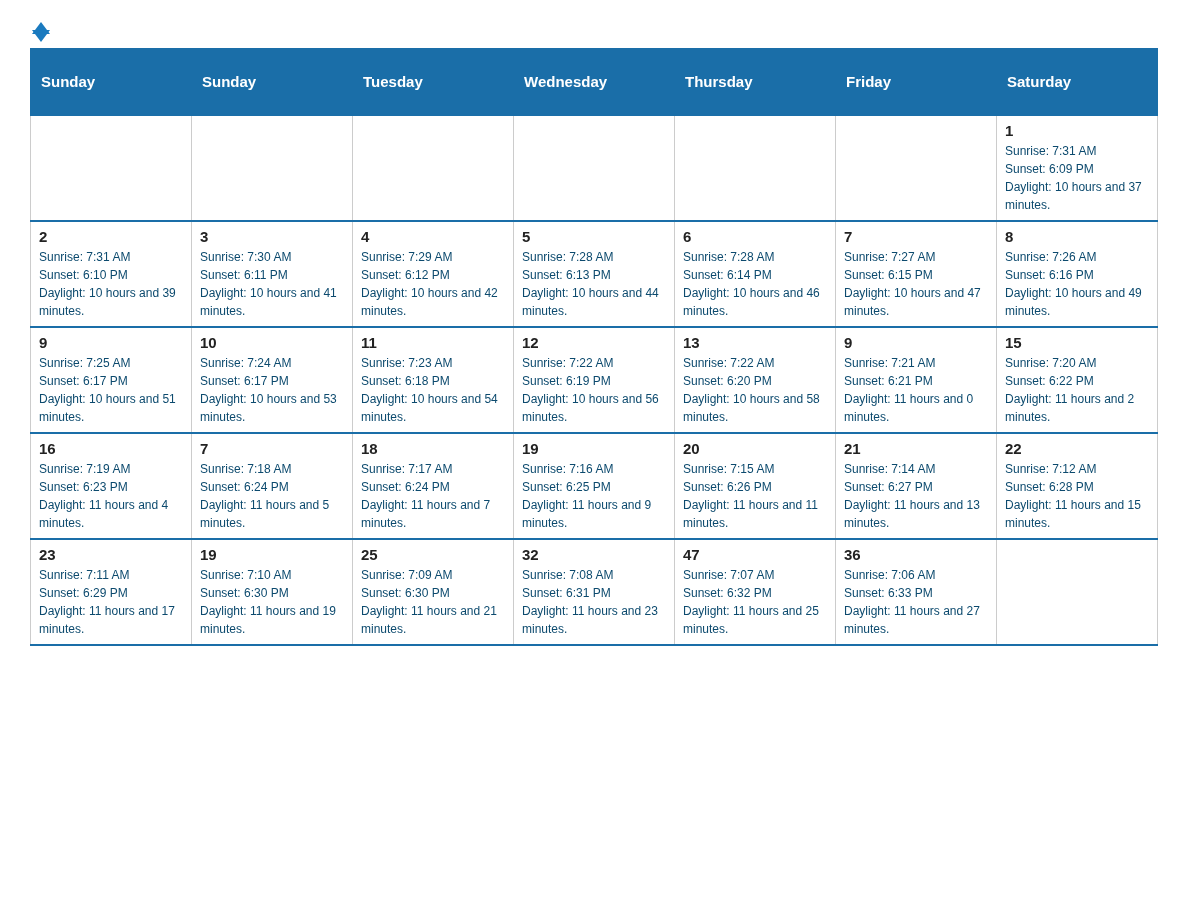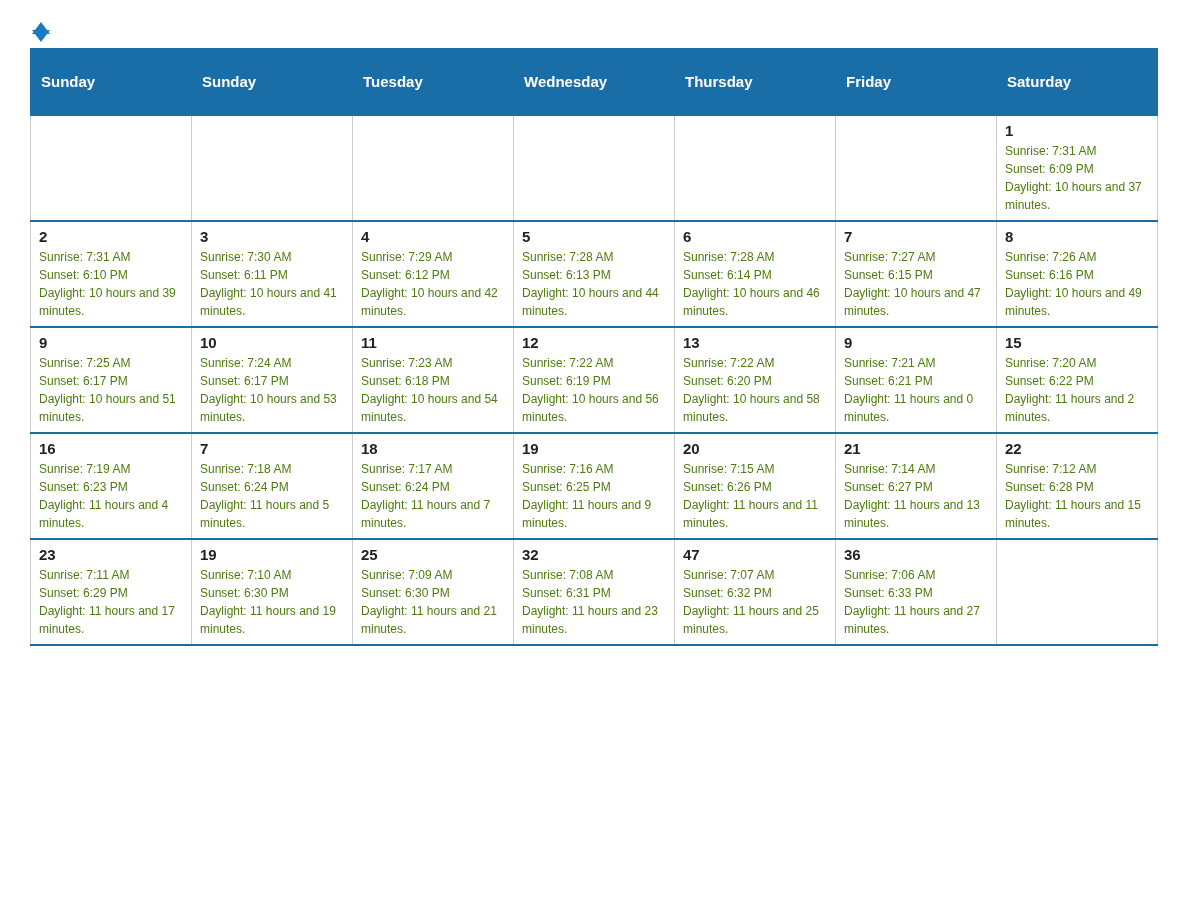--- a/index.html
+++ b/index.html
@@ -72,21 +72,21 @@
     }
     .day-number {
       font-size: 15px;
       font-weight: bold;
       color: #222;
       display: block;
       margin-bottom: 3px;
     }
     .day-info {
       font-size: 12px;
-      color: #4d7c0f;
+      color: #0c4a6e;
       line-height: 1.5;
     }
   </style>
 </head>
 <body>
 
 <div class="header">
   <div class="logo">
     <div style="display:flex; flex-direction:column; align-items:flex-start;">
       <div style="display:flex; align-items:center; line-height:1;">

